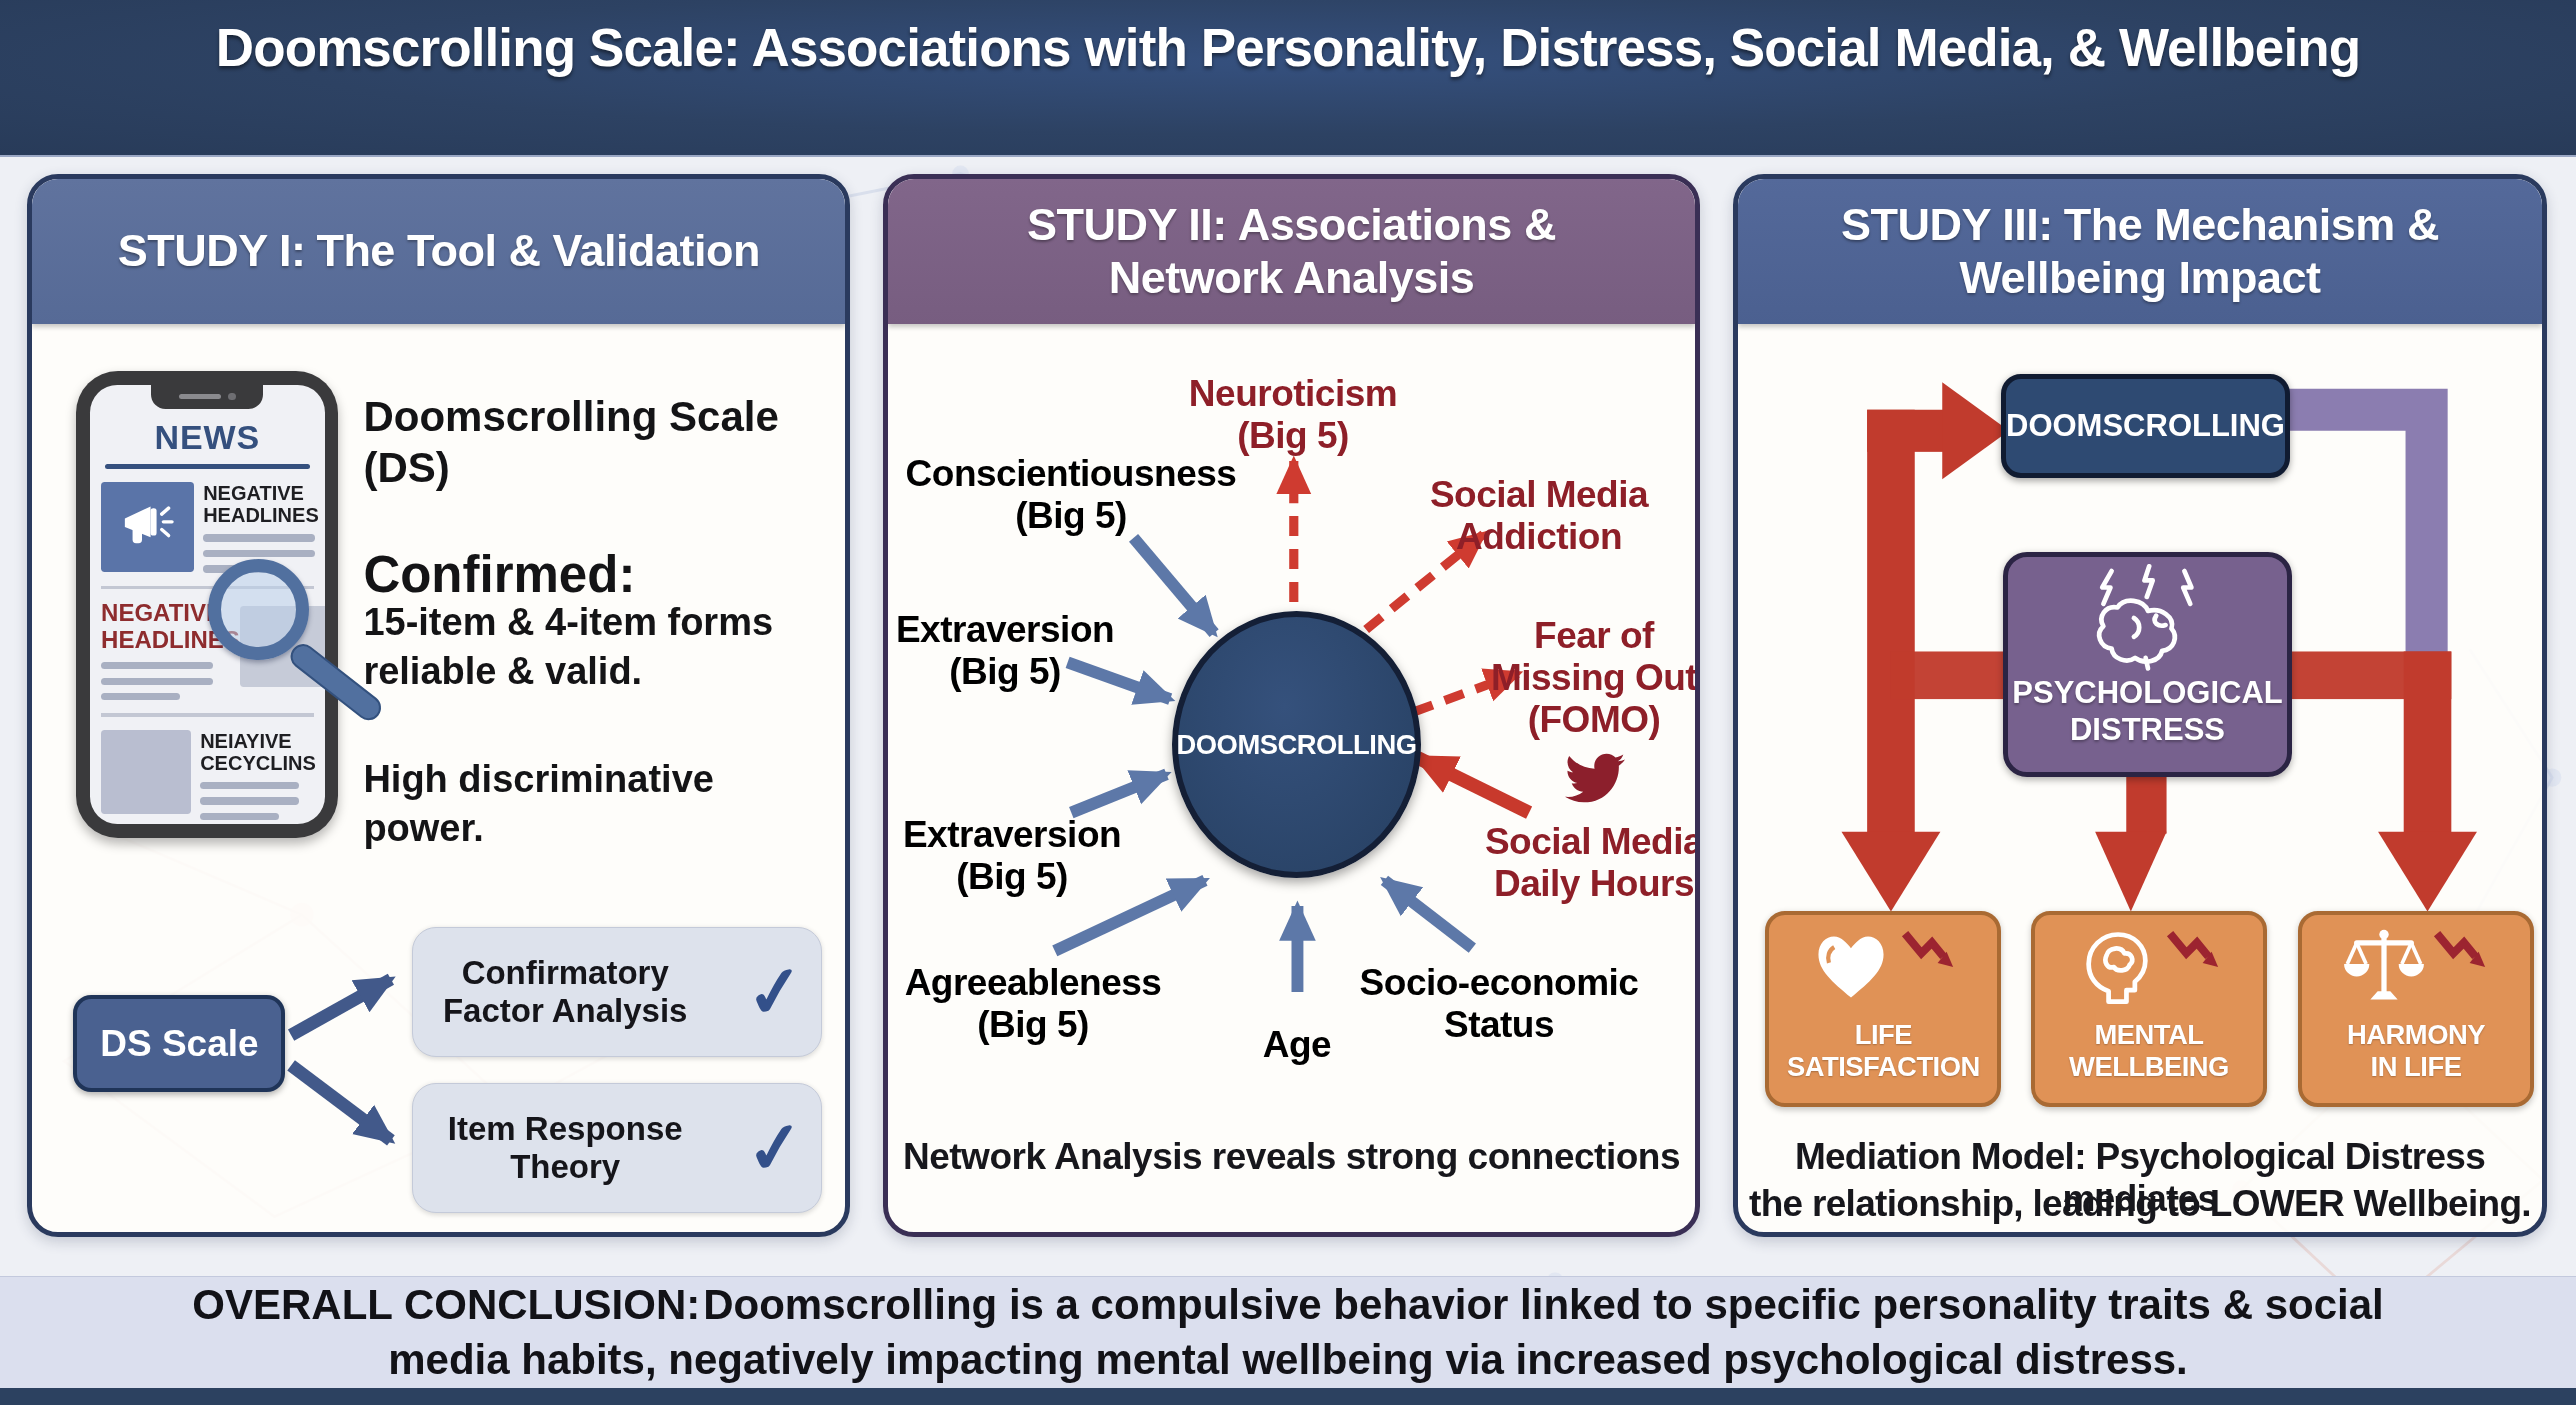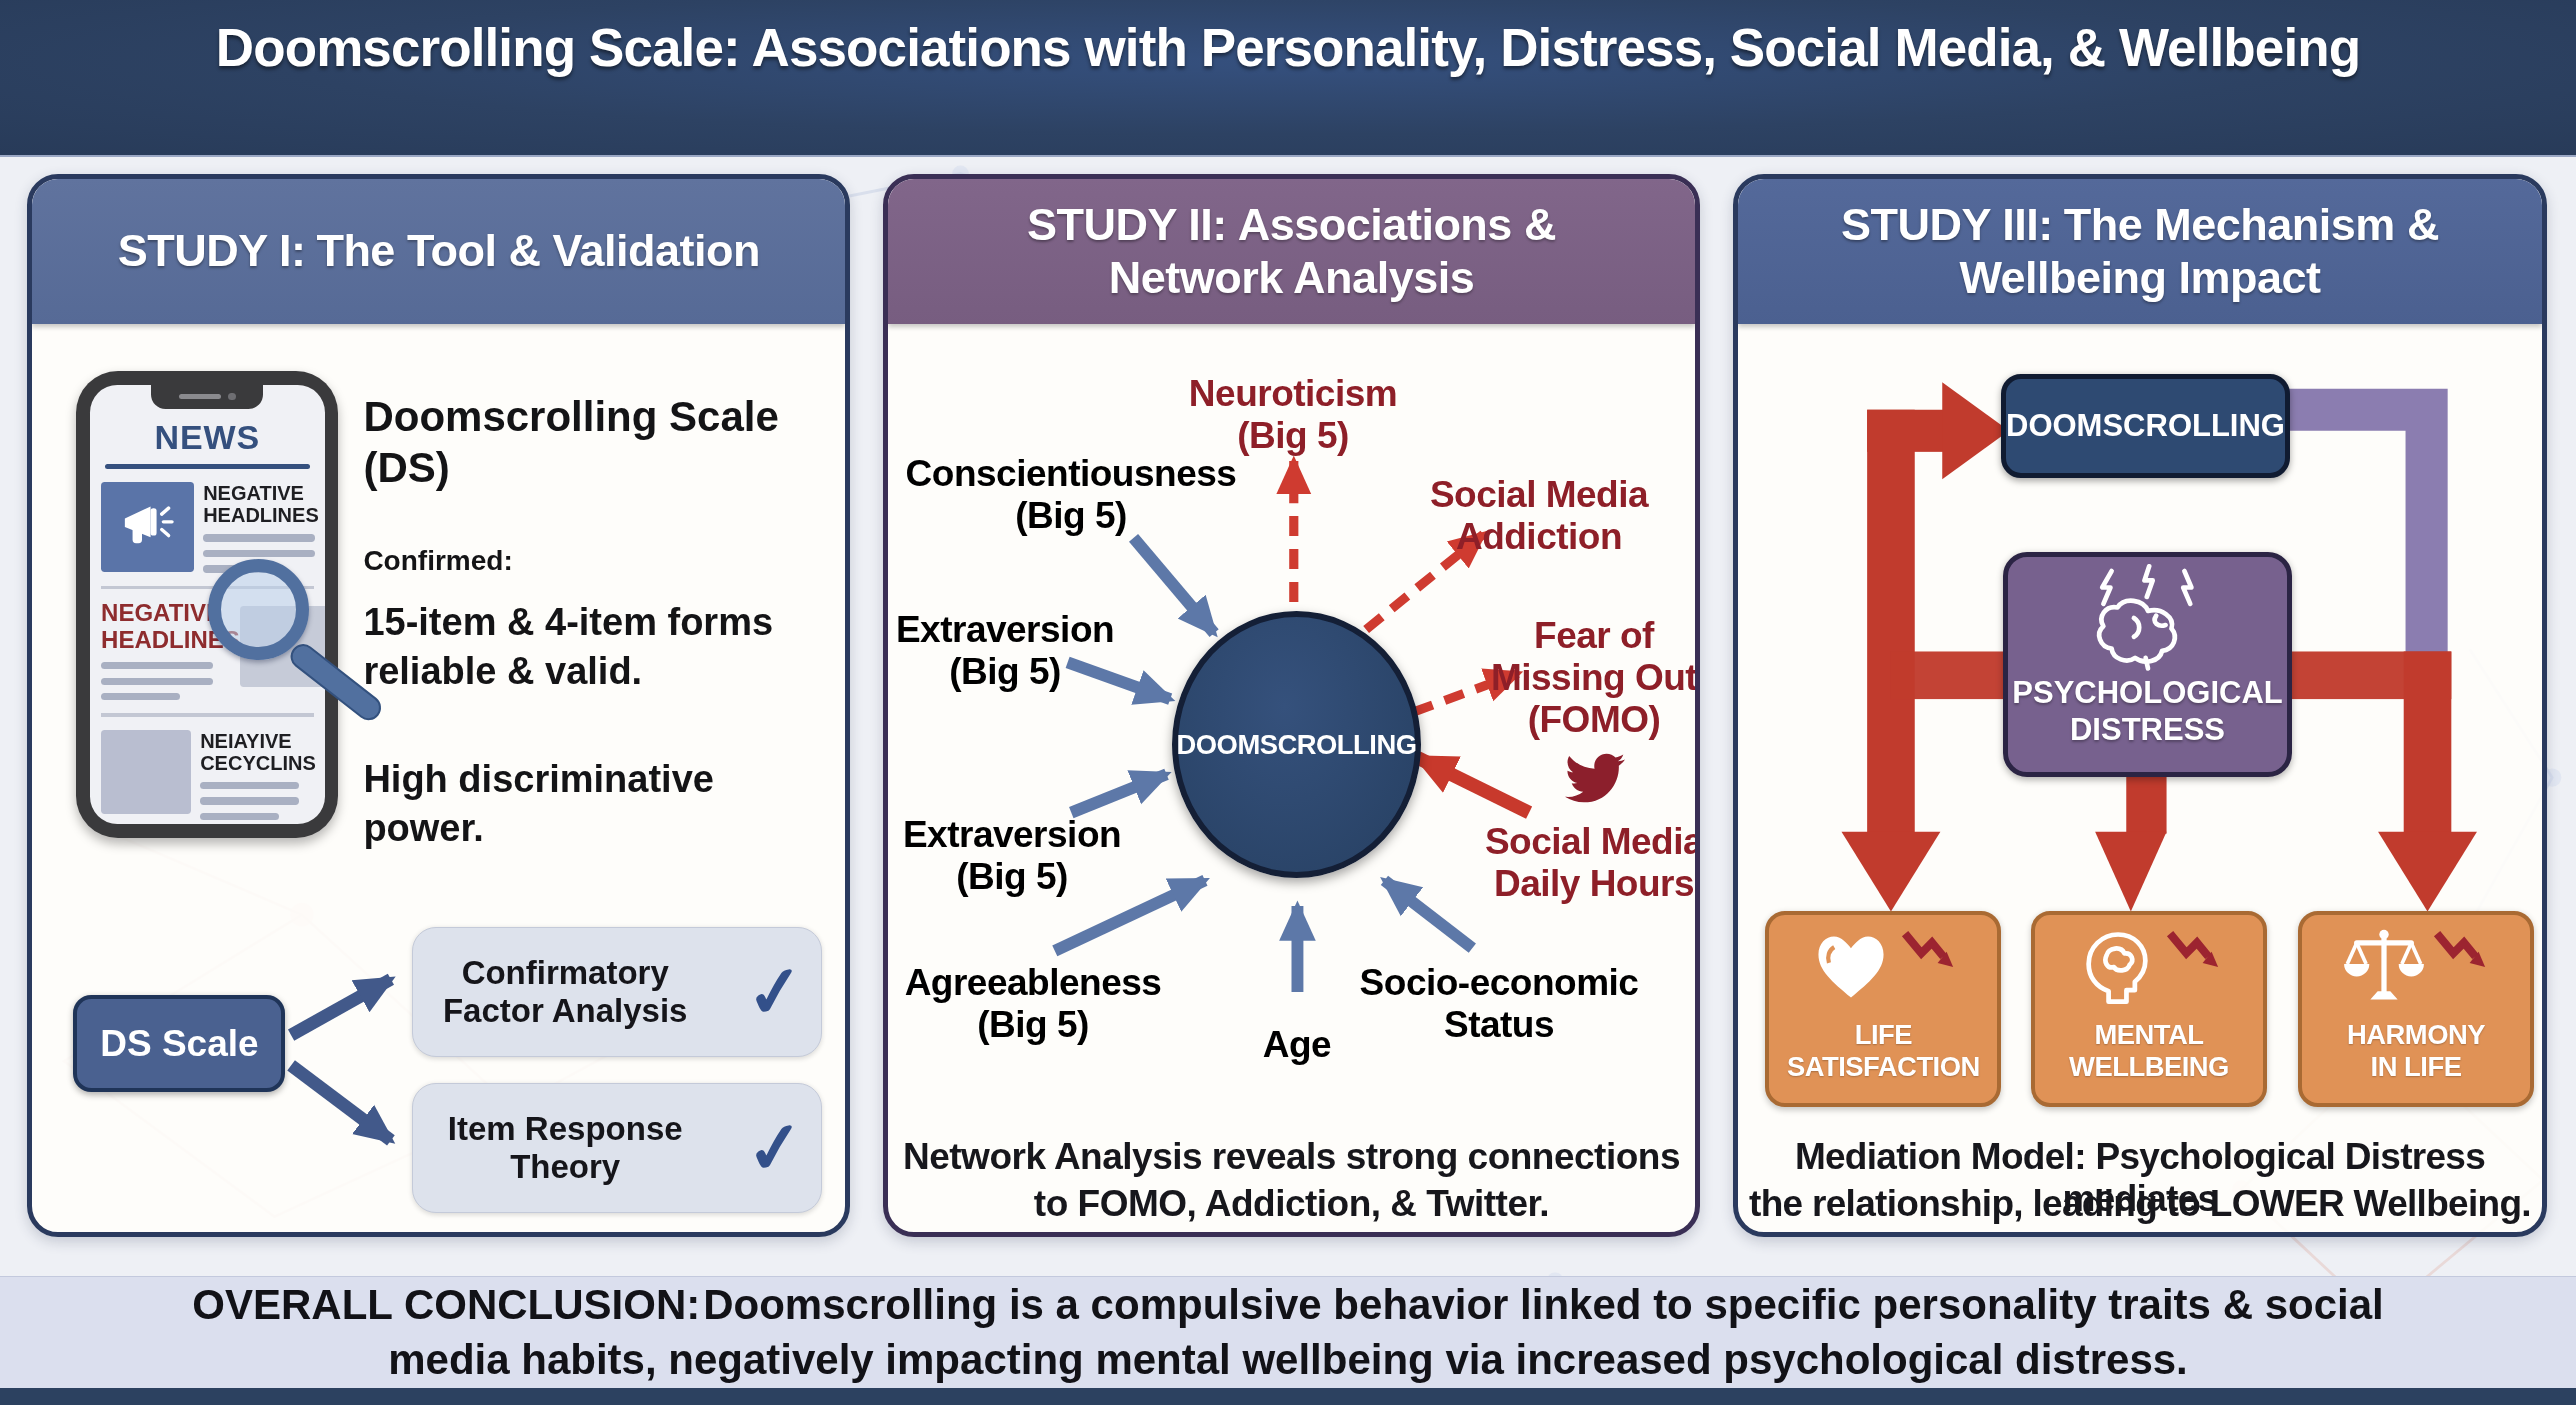--- a/index.html
+++ b/index.html
@@ -58,21 +58,21 @@
   .sdiv { height:3.7px; background:#c3c7d3; margin:12.8px 11px 0; }
   .srow2 { display:flex; justify-content:space-between; margin:11px 11px 0; }
   .redtitle { font-size:24px; font-weight:900; color:#8e2c2e; line-height:1.12; }
   .magnifier { position:absolute; left:176px; top:380px; width:101px; height:101px; z-index:6; }
   .lens { width:101px; height:101px; border:13.7px solid #51709f; border-radius:50%;
     background:rgba(187,208,233,.55); box-shadow:0 2.7px 5.5px rgba(20,30,60,.35); }
   .mhandle { position:absolute; left:84px; top:82px; width:108px; height:25px; background:#51709f;
     border:2.7px solid #33517e; border-radius:12.8px; transform:rotate(38deg); transform-origin:7.3px 12px; }
   .s1text { position:absolute; left:331px; width:478px; color:#141416; z-index:3; }
   .t1 { top:212px; font-size:42px; font-weight:900; line-height:1.22; }
-  .t2 { top:366px; font-size:28px; font-weight:900; }
+  .t2 { top:366px; font-size:51px; font-weight:900; }
   .t3 { top:419px; font-size:38px; font-weight:600; line-height:1.3; }
   .t4 { top:576px; font-size:38px; font-weight:600; line-height:1.3; }
   .flow1 { position:absolute; left:0; top:0; width:100%; height:100%; z-index:2; }
   .dsbox { position:absolute; left:41px; top:816px; width:212px; height:97px; background:#4a6190;
     border:4.6px solid #1f3458; border-radius:18.3px; color:#fff; font-size:37px; font-weight:900;
     display:flex; align-items:center; justify-content:center; z-index:3; box-shadow:0 2.7px 6.4px rgba(0,0,0,.3); }
   .valbox { position:absolute; left:380px; width:410px; height:130px; background:#dde2ec; border:1.8px solid #c4cad9;
     border-radius:24px; display:flex; align-items:center; padding:0 16.5px; z-index:3; box-shadow:0 1.8px 5.5px rgba(0,0,0,.14);gap:42px; }
   .cfa { top:748px; } .irt { top:904px; }
   .vlabel { flex:1; text-align:center; font-size:33px; font-weight:800; line-height:1.15; color:#15151a; }
@@ -326,21 +326,20 @@
     </div>
     <div class="nlab navytext" style="left:409px;top:866px">
       <span>Age</span>
     </div>
     <div class="nlab navytext" style="left:611px;top:825px">
       <span>Socio-economic</span>
         <span>Status</span>
     </div>
 
     <div class="netfoot nf1">Network Analysis reveals strong connections</div>
-    <div class="netfoot nf2">to FOMO, Addiction, &amp; Twitter.</div>
   </section>
 
   <section class="panel p3">
     <div class="phead">
       <div class="hwrap3">
         <span class="hp">STUDY III:</span><span class="hr">The Mechanism &amp; Wellbeing Impact</span>
       </div>
     </div>
 
     <svg class="mech" viewBox="0 0 878 1150" width="803" height="1052">

